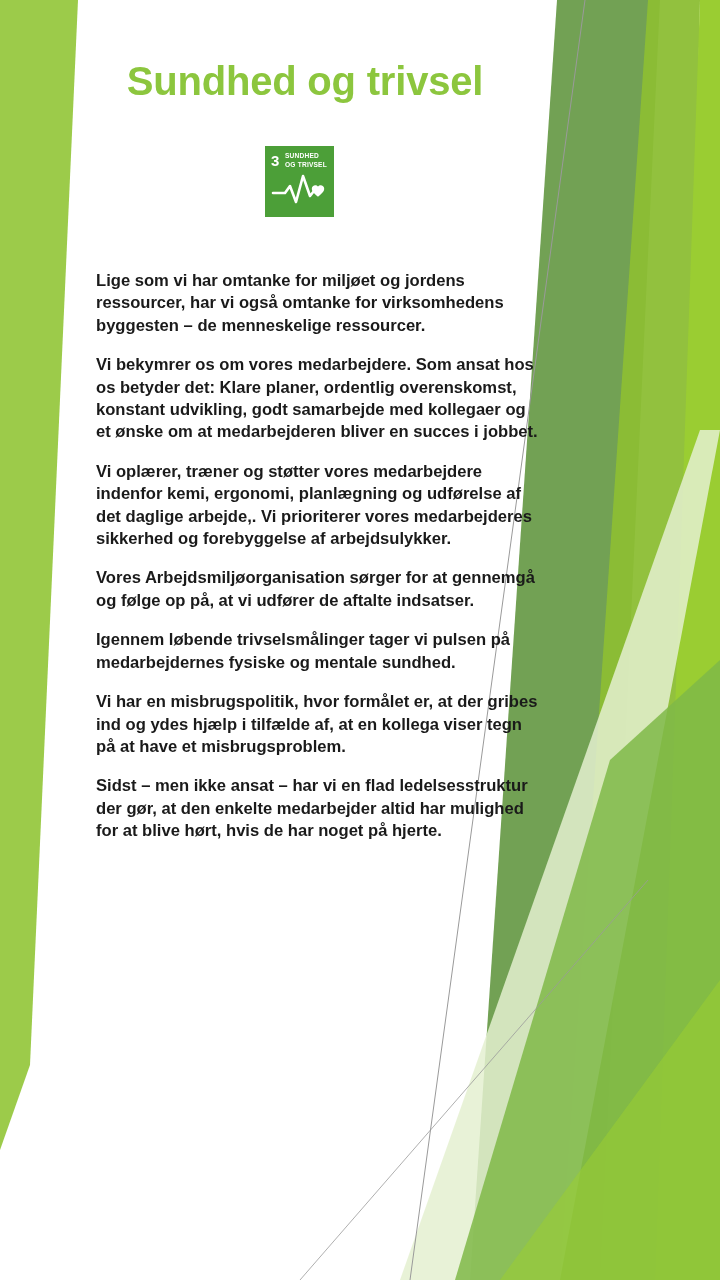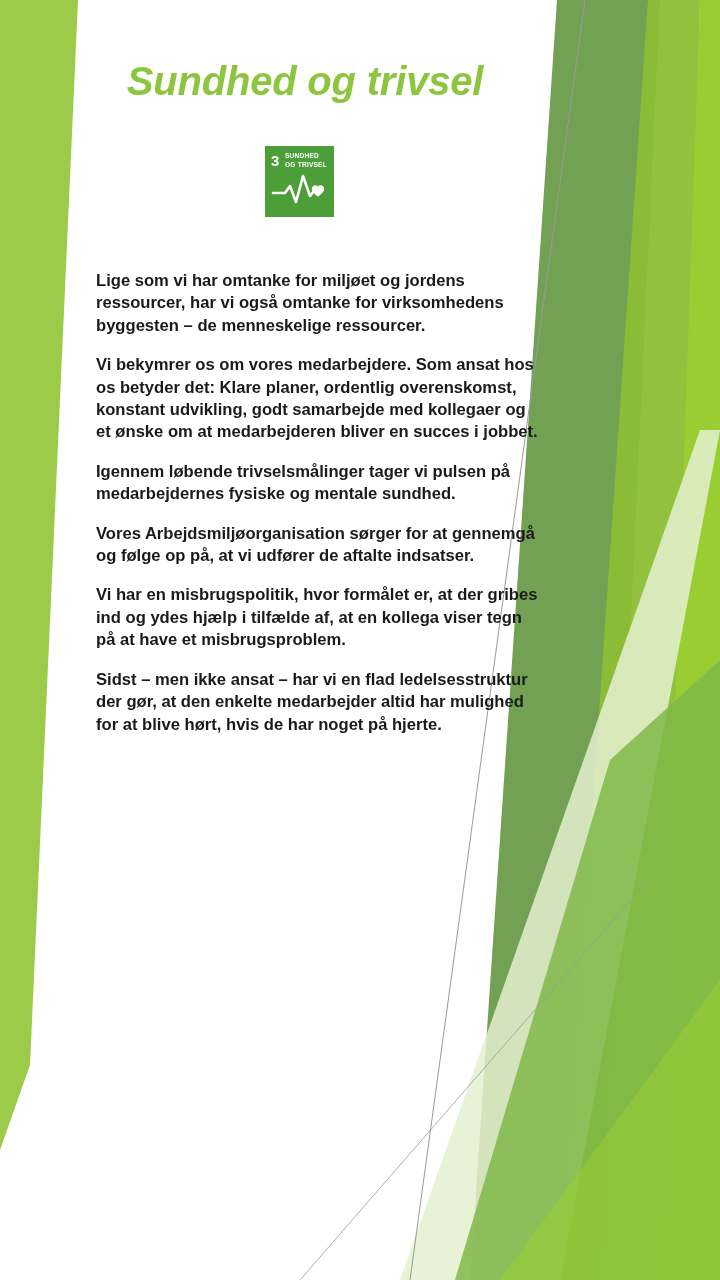--- a/index.html
+++ b/index.html
@@ -35,21 +35,20 @@
     position: absolute;
     left: 90px;
     top: 58px;
     width: 430px;
     text-align: center;
     font-size: 40px;
     line-height: 1.15;
     font-weight: bold;
     color: #8CC63E;
     letter-spacing: -0.2px;
-    font-style: italic;
   }
 
   
   .sdg-icon {
     position: absolute;
     left: 265px;
     top: 146px;
     width: 69px;
     height: 71px;
     background: #4C9F38;
@@ -108,20 +107,21 @@
         <text x="20" y="12" font-family="'Liberation Sans', sans-serif" font-size="6.6" font-weight="bold" fill="#FFFFFF" letter-spacing="0.2">SUNDHED</text>
         <text x="20" y="20.5" font-family="'Liberation Sans', sans-serif" font-size="6.6" font-weight="bold" fill="#FFFFFF" letter-spacing="0.2">OG TRIVSEL</text>
         <path d="M8 47 L20 47 L25 40 L31 56 L38 30 L45 50 L49 45" fill="none" stroke="#FFFFFF" stroke-width="2.6" stroke-linejoin="round" stroke-linecap="round"></path>
         <path d="M53 40.5 c-2.2,-2.6 -6.2,-1 -6.2,2.2 c0,3.4 4.2,6.1 6.2,8.1 c2,-2 6.2,-4.7 6.2,-8.1 c0,-3.2 -4,-4.8 -6.2,-2.2 z" fill="#FFFFFF"></path>
       </svg>
     </div>
 
     <div class="body-text">
       <p>Lige som vi har omtanke for miljøet og jordens ressourcer, har vi også omtanke for virksomhedens byggesten – de menneskelige ressourcer.</p>
       <p>Vi bekymrer os om vores medarbejdere. Som ansat hos os betyder det: Klare planer, ordentlig overenskomst, konstant udvikling, godt samarbejde med kollegaer og et ønske om at medarbejderen bliver en succes i jobbet.</p>
+      <p>Vi oplærer, træner og støtter vores medarbejdere indenfor kemi, ergonomi, planlægning og udførelse af det daglige arbejde,. Vi prioriterer vores medarbejderes sikkerhed og forebyggelse af arbejdsulykker.</p>
+      <p>Vores Arbejdsmiljøorganisation sørger for at gennemgå og følge op på, at vi udfører de aftalte indsatser.</p>
       <p>Igennem løbende trivselsmålinger tager vi pulsen på medarbejdernes fysiske og mentale sundhed.</p>
-      <p>Vores Arbejdsmiljøorganisation sørger for at gennemgå og følge op på, at vi udfører de aftalte indsatser.</p>
       <p>Vi har en misbrugspolitik, hvor formålet er, at der gribes ind og ydes hjælp i tilfælde af, at en kollega viser tegn på at have et misbrugsproblem.</p>
       <p>Sidst – men ikke ansat – har vi en flad ledelsesstruktur der gør, at den enkelte medarbejder altid har mulighed for at blive hørt, hvis de har noget på hjerte.</p>
     </div>
 
   </div>
 </div>
 
 </body></html>

